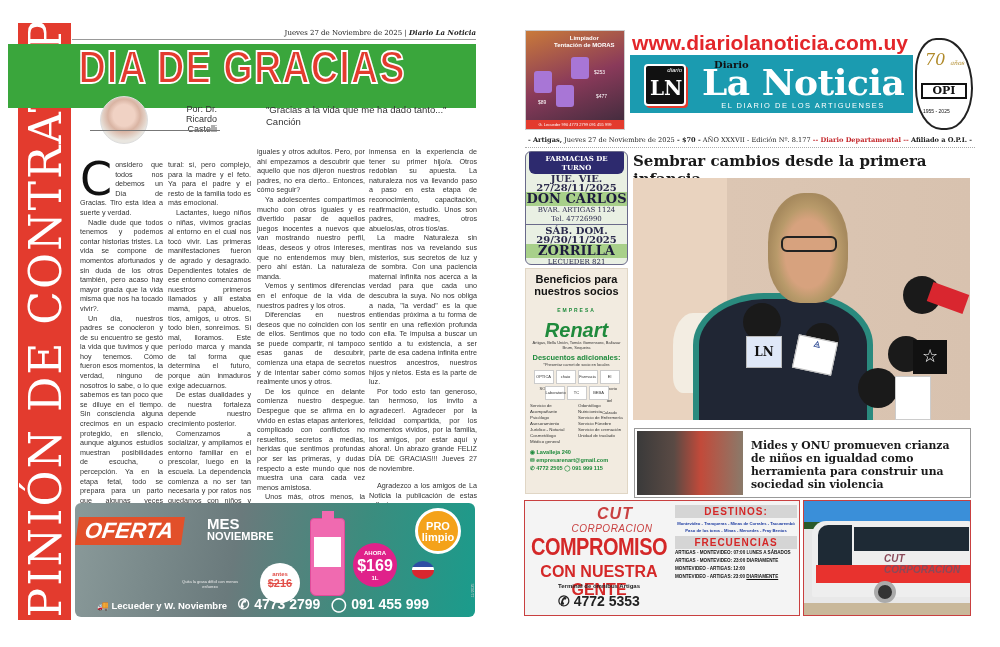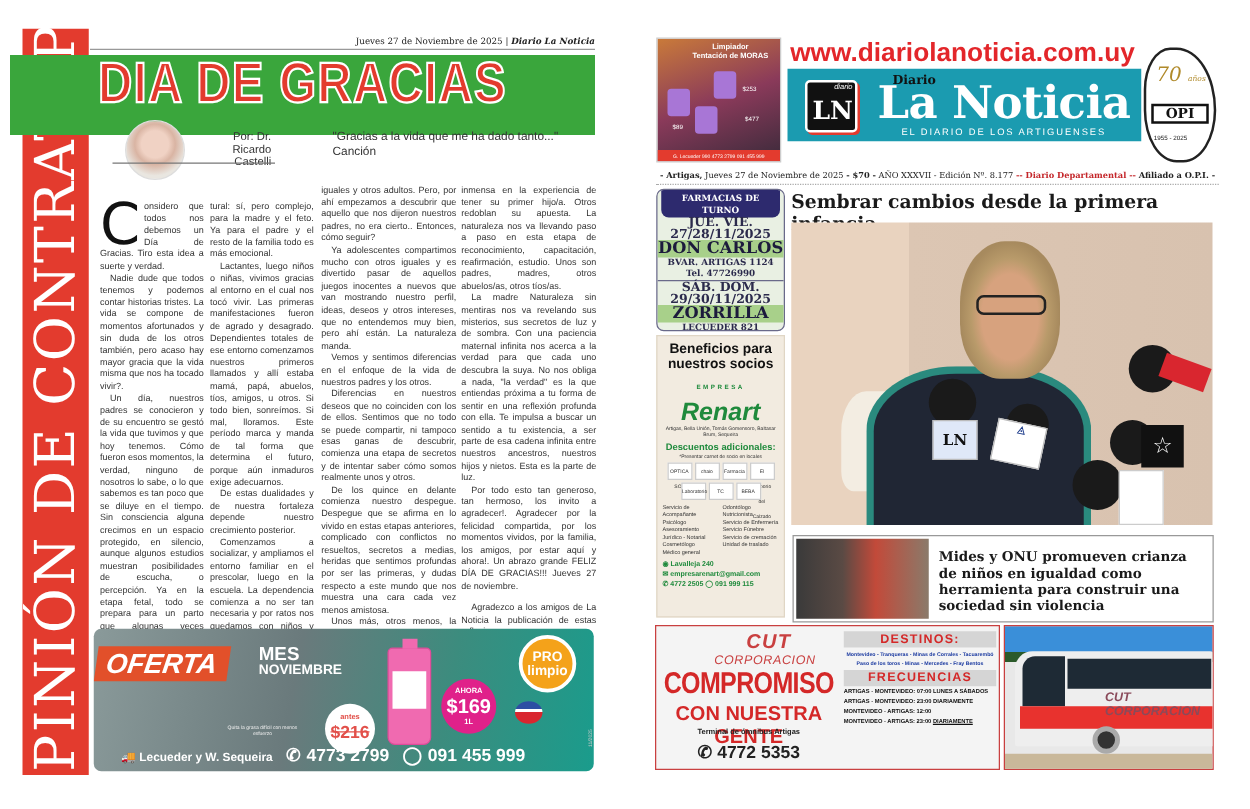--- a/index.html
+++ b/index.html
@@ -27,21 +27,21 @@
   .c4 { left: 369px; top: 147px; width: 108px; }
 
   .ad1 { left: 75px; top: 503px; width: 400px; height: 114px; border-radius: 6px; overflow: hidden; background: linear-gradient(100deg, #8a9a9a 0%, #6a7a7c 40%, #3c8c7e 70%, #1a9c8c 100%); }
   .ad1-oferta { left: 2px; top: 14px; background: #e2502a; color: #fff; font-weight: bold; font-style: italic; font-size: 22px; padding: 1px 10px 1px 8px; transform: skewX(-8deg); }
   .ad1-mes { left: 132px; top: 14px; color: #fff; font-weight: bold; font-size: 15px; line-height: 13px; }
   .ad1-mes span { font-size: 11px; display: block; }
   .ad1-desc { left: 10px; top: 50px; color: #fff; font-size: 16px; line-height: 16px; }
   .ad1-desc b { display: block; }
   .ad1-small { left: 105px; top: 76px; color: #eee; font-size: 4px; width: 60px; text-align: center; }
   .ad1-antes { left: 185px; top: 60px; width: 40px; height: 40px; background: #fff; border-radius: 50%; color: #e2504a; text-align: center; font-size: 6px; padding-top: 8px; font-weight: bold; }
-  .ad1-antes b { display: block; font-size: 14px; text-decoration: line-through; }
+  .ad1-antes b { display: block; font-size: 11px; text-decoration: line-through; }
   .ad1-bottle { left: 235px; top: 15px; width: 35px; height: 78px; background: #f06ab0; border-radius: 4px 4px 6px 6px; border: 1px solid #e04b9a; }
   .ad1-bottle::before { content: ""; position: absolute; left: 11px; top: -8px; width: 12px; height: 8px; background: #f06ab0; }
   .ad1-bottle::after { content: ""; position: absolute; left: 3px; top: 18px; width: 27px; height: 30px; background: #fff; }
   .ad1-ahora { left: 278px; top: 40px; width: 44px; height: 44px; background: #e0218a; border-radius: 50%; color: #fff; text-align: center; font-size: 6px; font-weight: bold; padding-top: 6px; line-height: 9px; }
   .ad1-ahora b { display: block; font-size: 16px; line-height: 16px; }
   .ad1-pro { left: 340px; top: 5px; width: 46px; height: 46px; background: #f4a21a; border-radius: 50%; color: #fff; text-align: center; font-size: 11px; font-weight: bold; line-height: 11px; padding-top: 10px; border: 3px solid #fff; }
   .ad1-flag { left: 337px; top: 58px; width: 22px; height: 18px; border-radius: 50%; background: linear-gradient(#2d4ea3 0 35%, #fff 35% 50%, #d9262f 50% 100%); }
   .ad1-foot { left: 22px; top: 93px; color: #fff; font-size: 9.5px; font-weight: bold; white-space: nowrap; }
   .ad1-foot .ph { font-size: 14px; margin-left: 8px; }
   .ad1-code { left: 390px; top: 85px; font-size: 4px; color: #ccc; transform: rotate(-90deg); }
@@ -65,21 +65,21 @@
   .opi-yrs { left: 8px; top: 70px; font-size: 5px; color: #111; }
   .opi-shape { left: 0; top: 0; width: 58px; height: 92px; border: 2px solid #222; border-radius: 40% 60% 50% 50%; }
   .infobar { left: 525px; top: 136px; width: 450px; font-family: "DejaVu Serif", serif; font-size: 6.6px; color: #222; text-align: center; border-bottom: 1px dotted #aaa; padding-bottom: 3px; white-space: nowrap; }
   .infobar .red { color: #c4262a; font-weight: bold; }
   .infobar b { font-weight: bold; }
 
   .farm { left: 525px; top: 151px; width: 103px; height: 114px; background: #e9f0e3; border: 1px solid #6a6a8a; border-radius: 6px; overflow: hidden; font-family: "DejaVu Serif", serif; text-align: center; color: #2b2a4c; }
   .farm-head { background: #2d2a6e; color: #fff; font-size: 7px; font-weight: bold; padding: 2px 15px; border-radius: 0 0 6px 6px; margin: 0 3px; }
   .farm-d { font-size: 10px; font-weight: bold; line-height: 9px; }
   .farm-n { background: #a8d08a; font-size: 13px; font-weight: bold; line-height: 14px; color: #1c1a3c; }
-  .farm-a { font-size: 7px; font-weight: bold; line-height: 8.5px; }
+  .farm-a { font-size: 7px; font-weight: normal; line-height: 8.5px; }
   .farm-sep { border-top: 1px solid #6a6a8a; margin: 1px 0; }
 
   .renart { left: 525px; top: 268px; width: 103px; height: 226px; background: #f2ebe0; border: 1px solid #e0d6c5; padding: 4px; text-align: center; }
   .rn-h { font-weight: bold; font-size: 11px; line-height: 12px; color: #111; }
   .rn-logo { color: #1f8a3c; font-weight: bold; font-style: italic; font-size: 20px; line-height: 20px; margin-top: 3px; }
   .rn-logo small { display: block; font-size: 5px; letter-spacing: 2px; font-style: normal; }
   .rn-loc { font-size: 4px; color: #333; line-height: 5px; }
   .rn-dh { color: #1f8a3c; font-weight: bold; font-size: 7.5px; margin-top: 3px; }
   .rn-dn { font-size: 4px; color: #333; }
   .rn-logos { display: flex; flex-wrap: wrap; gap: 2px; justify-content: center; margin: 3px 0; }
@@ -195,21 +195,21 @@
     <b>$169</b>
     <span>1L</span>
   </div>
   <div class="abs ad1-pro">
     <div>PRO</div>
     <div>limpio</div>
   </div>
   <div class="abs ad1-flag"></div>
   <div class="abs ad1-foot">
     <span>🚚</span>
-    <span>Lecueder y W. Sequeira</span>
+    <span>Lecueder y W. Noviembre</span>
     <span class="ph">✆</span>
     <span class="ph" style="margin-left:2px">4773 2799</span>
     <span class="ph">◯</span>
     <span class="ph" style="margin-left:2px">091 455 999</span>
   </div>
   <div class="abs ad1-code">11/2025</div>
 </div>
 
 <div class="abs ad2">
   <div class="abs ad2-title">

